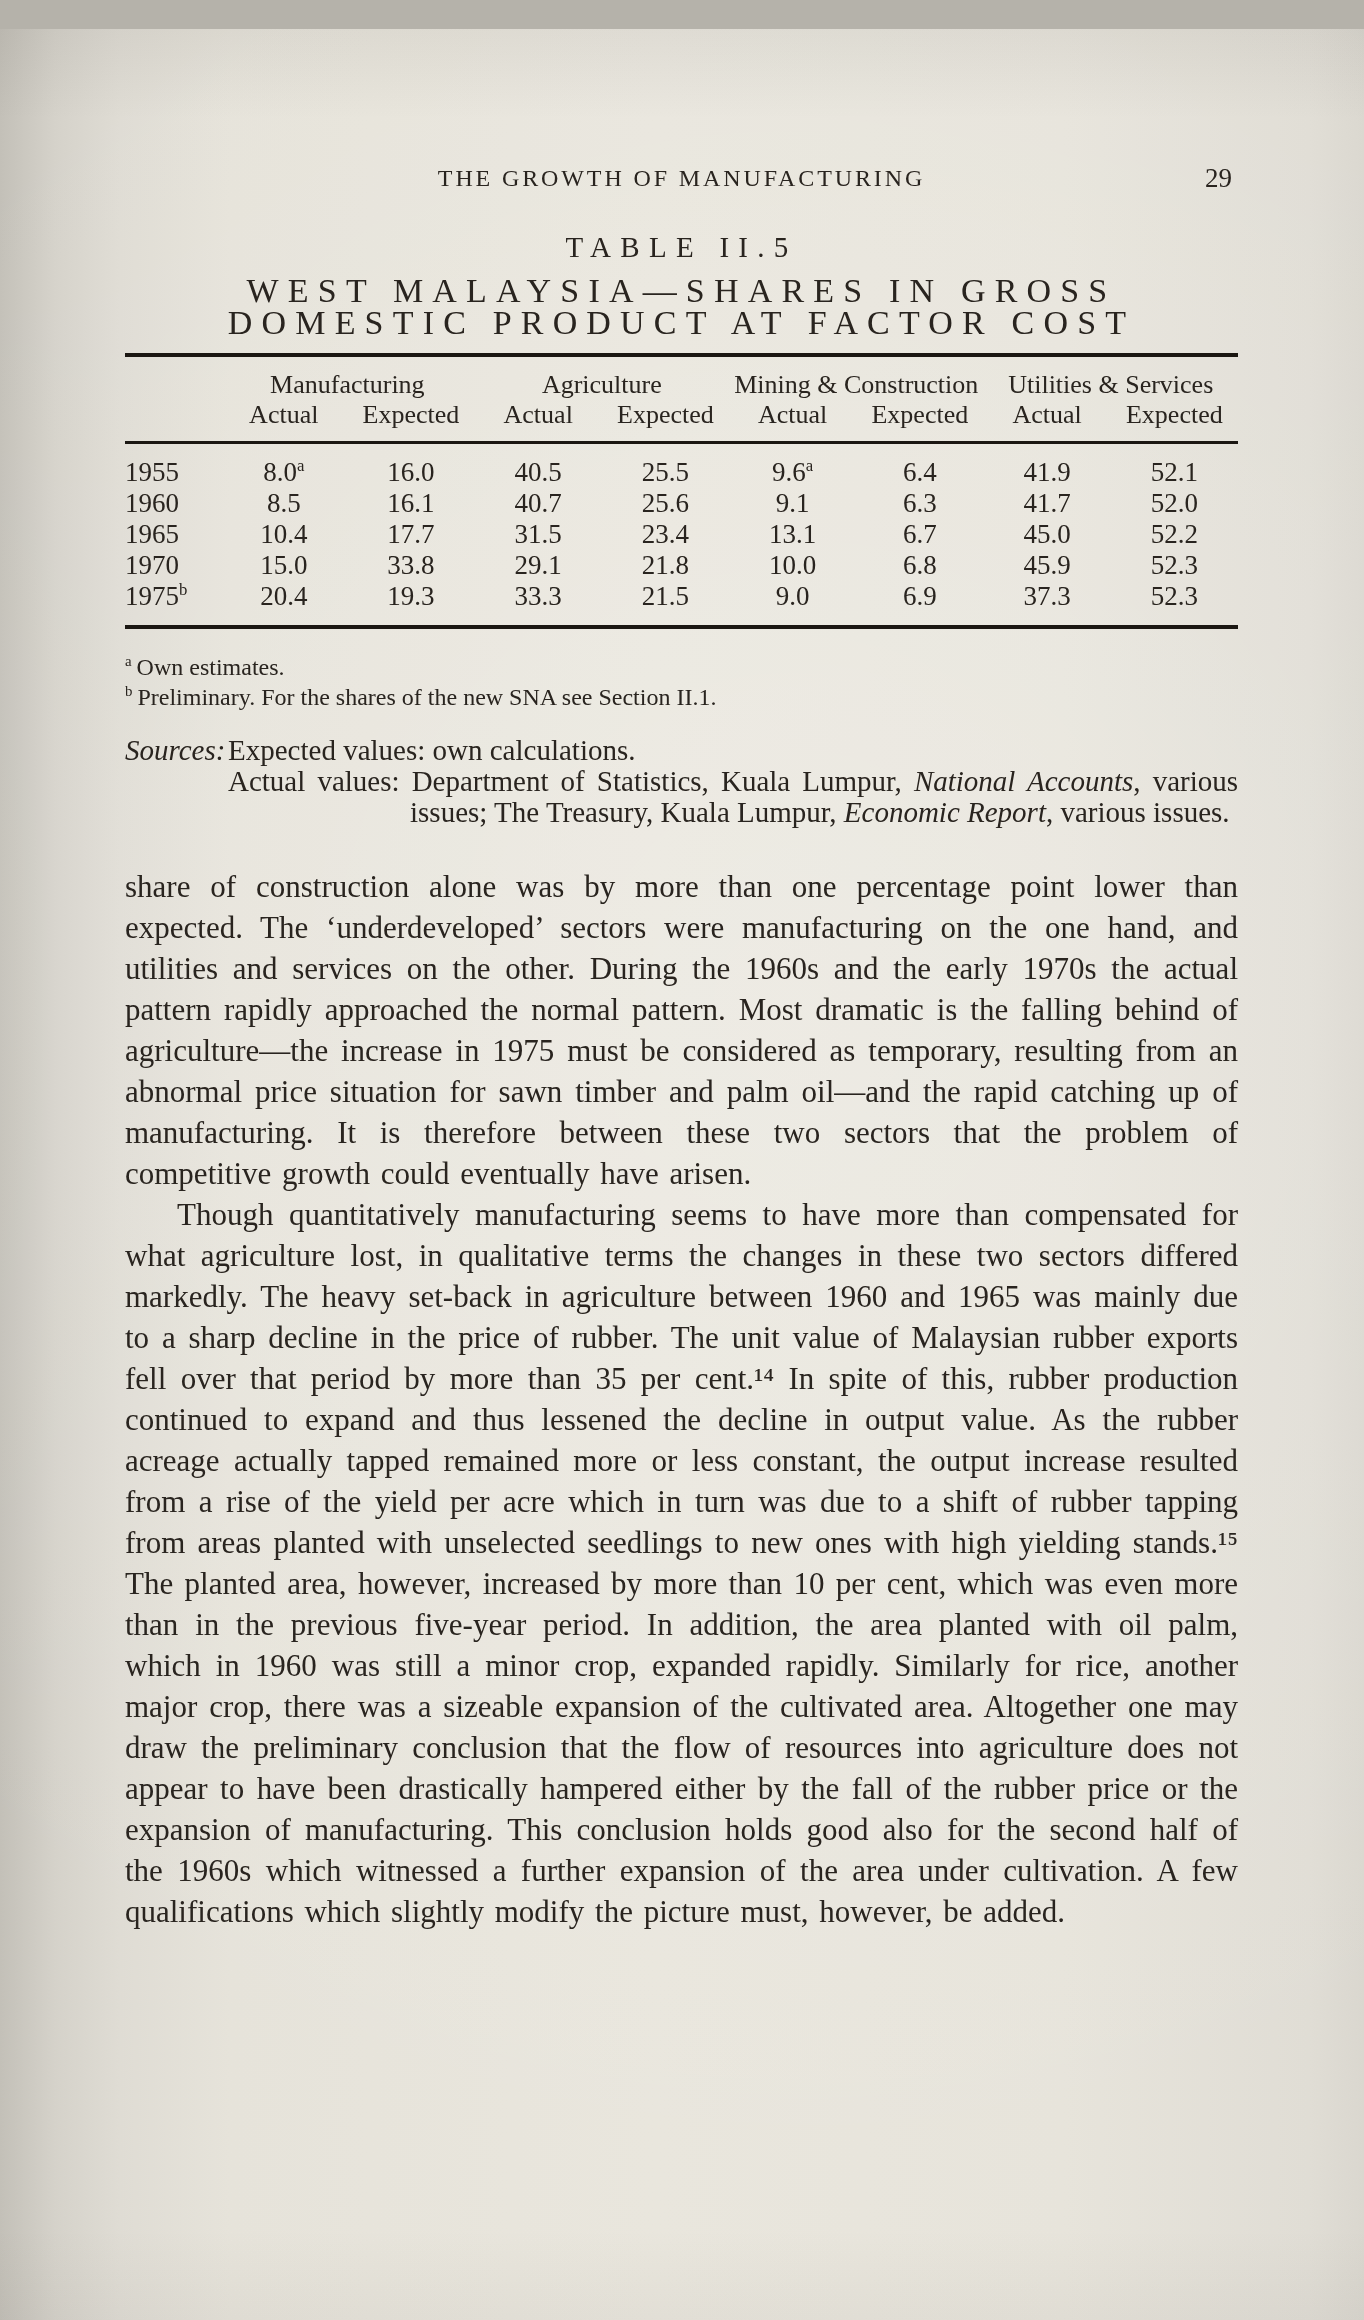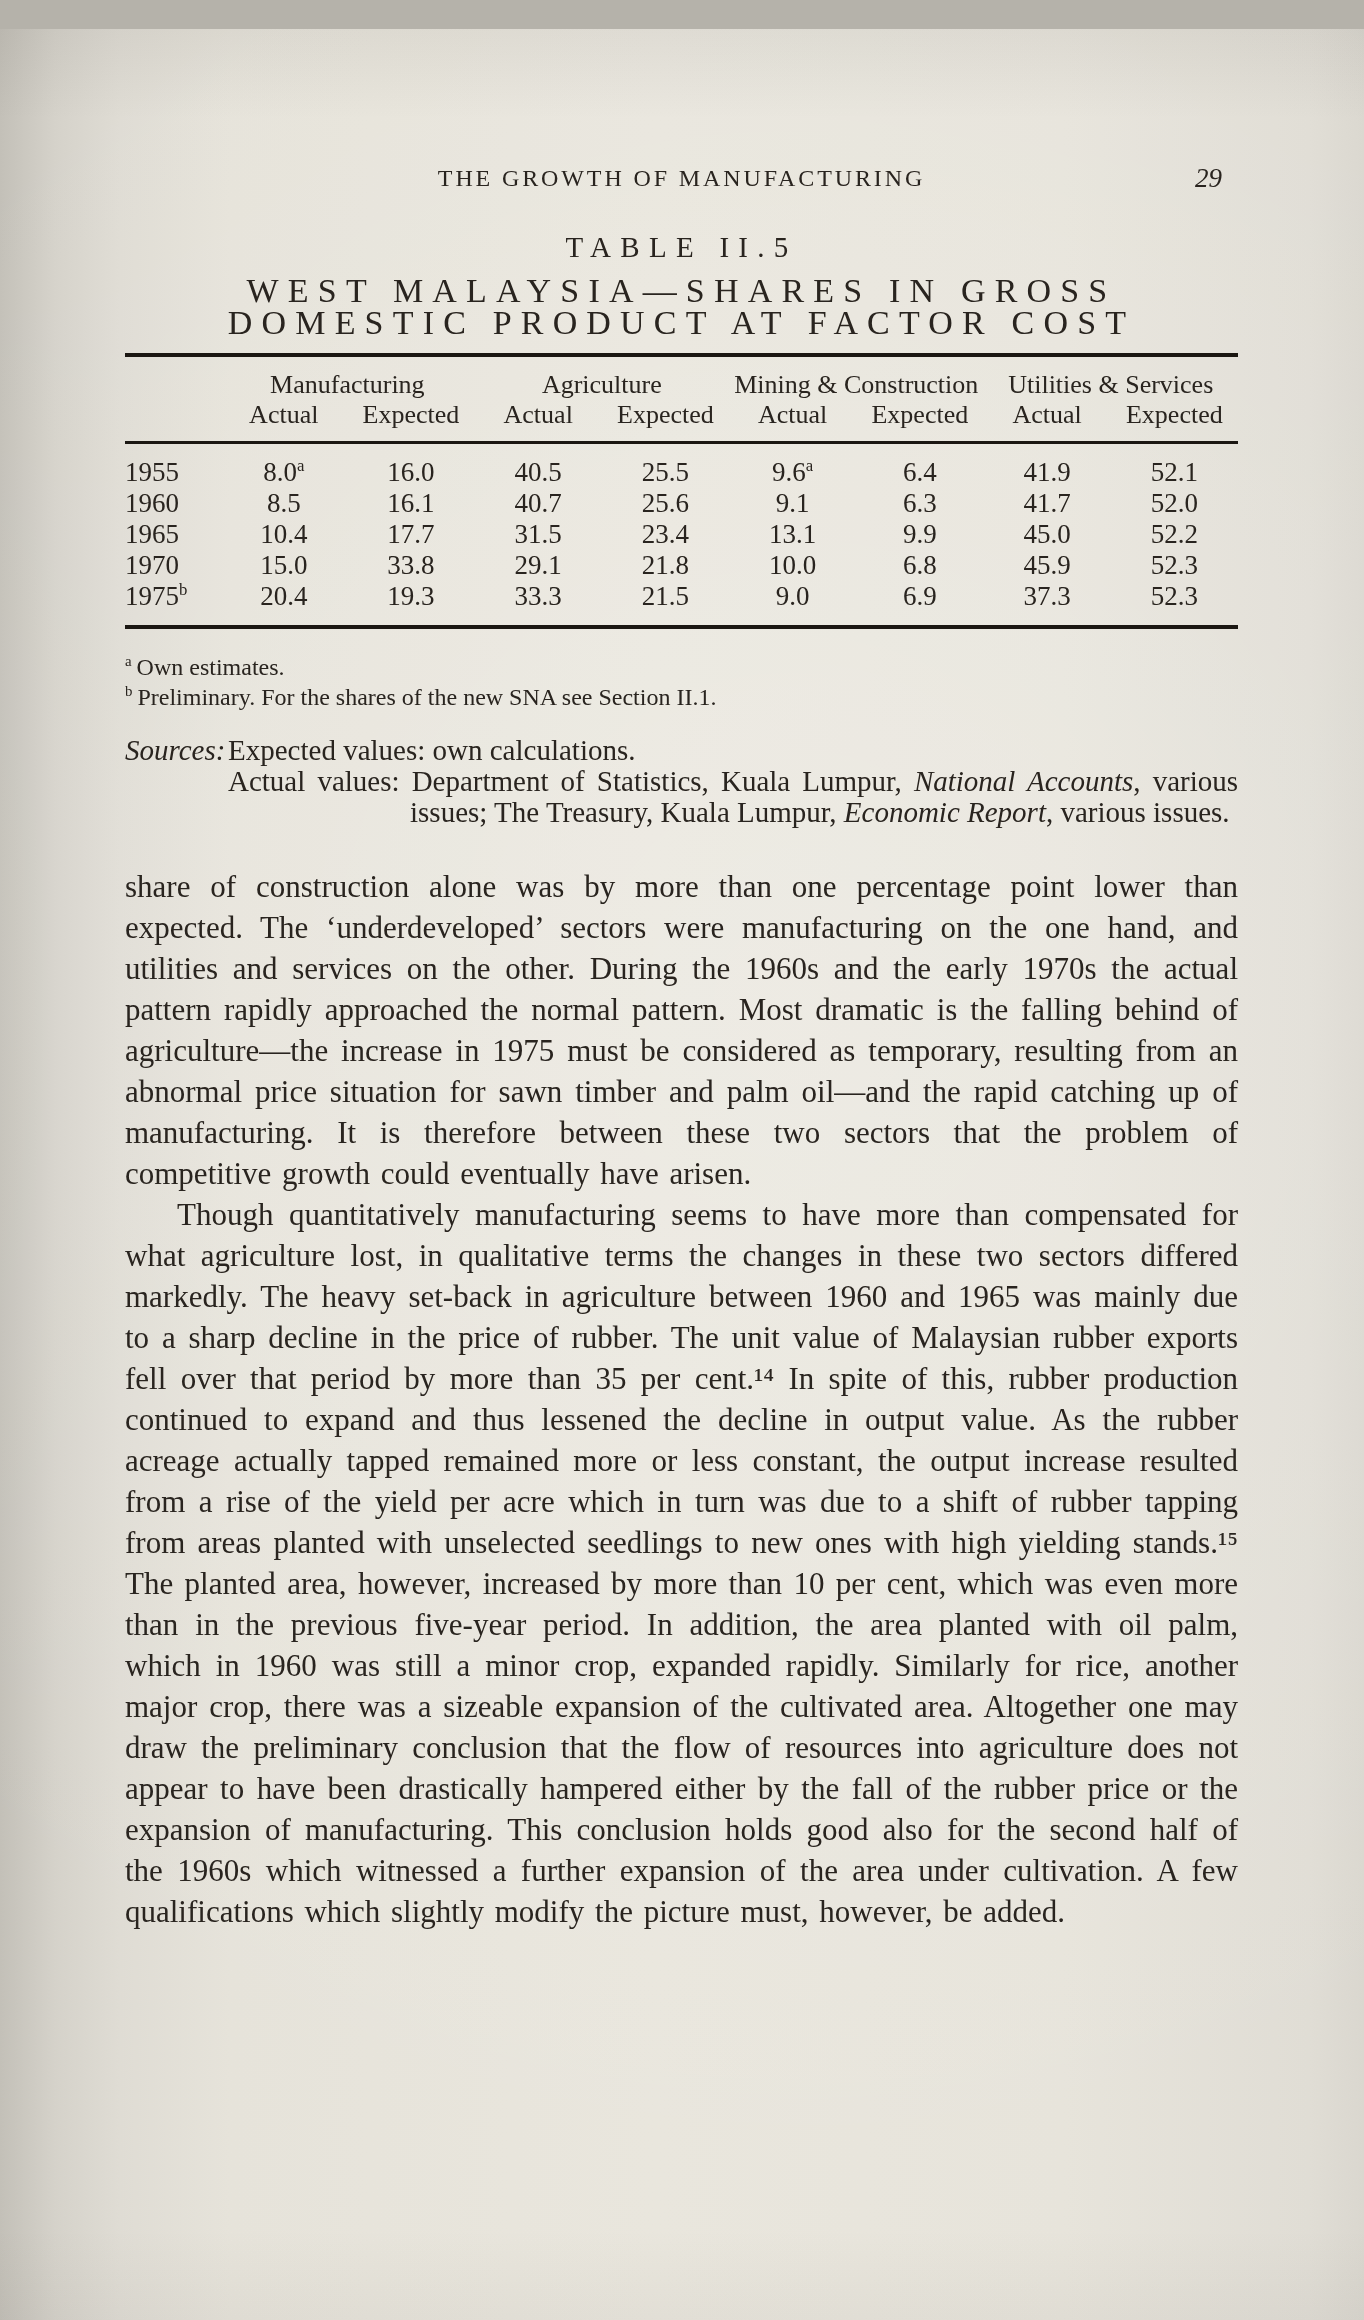--- a/index.html
+++ b/index.html
@@ -34,25 +34,24 @@
   .running-head {
     position: relative;
     height: 34px;
     text-align: center;
     font-size: 24px;
     letter-spacing: 0.12em;
     line-height: 30px;
   }
   .running-head .pagenum {
     position: absolute;
-    right: 16px;
+    right: 6px;
     top: 0;
     font-size: 27px;
     letter-spacing: 0;
-    font-style: italic;
   }
   
   .table-caption {
     margin-top: 33px;
     text-align: center;
     font-size: 29px;
     letter-spacing: 0.32em;
     line-height: 34px;
   }
   .table-title {
@@ -209,21 +208,21 @@
             <td>41.7</td>
             <td>52.0</td>
           </tr>
           <tr>
             <th>1965</th>
             <td>10.4</td>
             <td>17.7</td>
             <td>31.5</td>
             <td>23.4</td>
             <td>13.1</td>
-            <td>9.9</td>
+            <td>6.7</td>
             <td>45.0</td>
             <td>52.2</td>
           </tr>
           <tr>
             <th>1970</th>
             <td>15.0</td>
             <td>33.8</td>
             <td>29.1</td>
             <td>21.8</td>
             <td>10.0</td>

